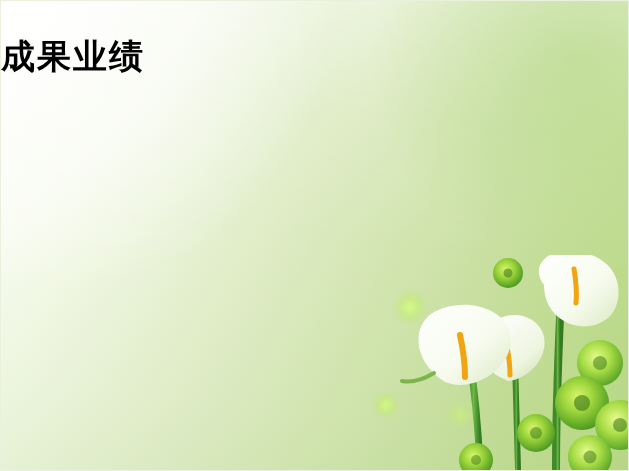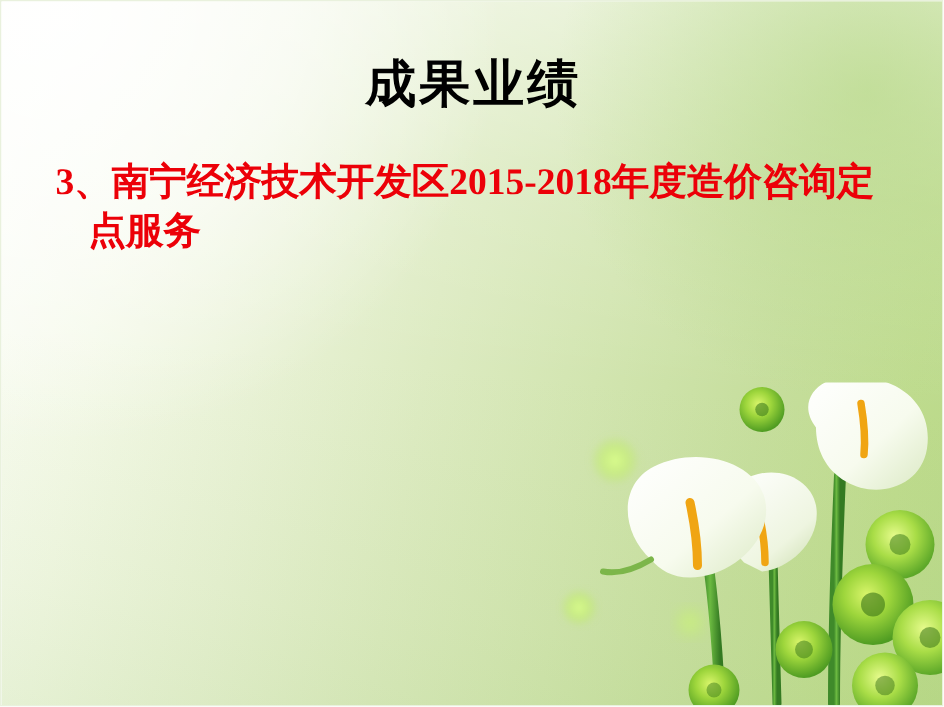--- a/index.html
+++ b/index.html
@@ -79,21 +79,21 @@
   #content {
     position: absolute;
     inset: 0;
   }
 
   .slide-title {
     position: absolute;
     top: 33px;
     left: 0;
     width: 629px;
-    text-align: center;
+    text-align: left;
     color: #000000;
     font-family: "Liberation Serif", "DejaVu Serif", serif;
     font-weight: 700;
     font-size: 34px;
     line-height: 46px;
     letter-spacing: 2px;
   }
 
   .body-list {
     position: absolute;
@@ -224,17 +224,16 @@
       <circle cx="108" cy="205" r="17" fill="url(#pomG)"></circle>
       <circle cx="108" cy="205" r="5" fill="#3f7d1c" opacity="0.5"></circle>
     </g>
   </svg>
 
   <div id="content">
 
     <div class="slide-title">成果业绩</div>
 
     <div class="body-list">
-      <p class="list-item" id="list-item-1">3、南宁经济技术开发区2015-2018年度造价咨询定点服务</p>
     </div>
 
   </div>
 </div>
 
 </body></html>

